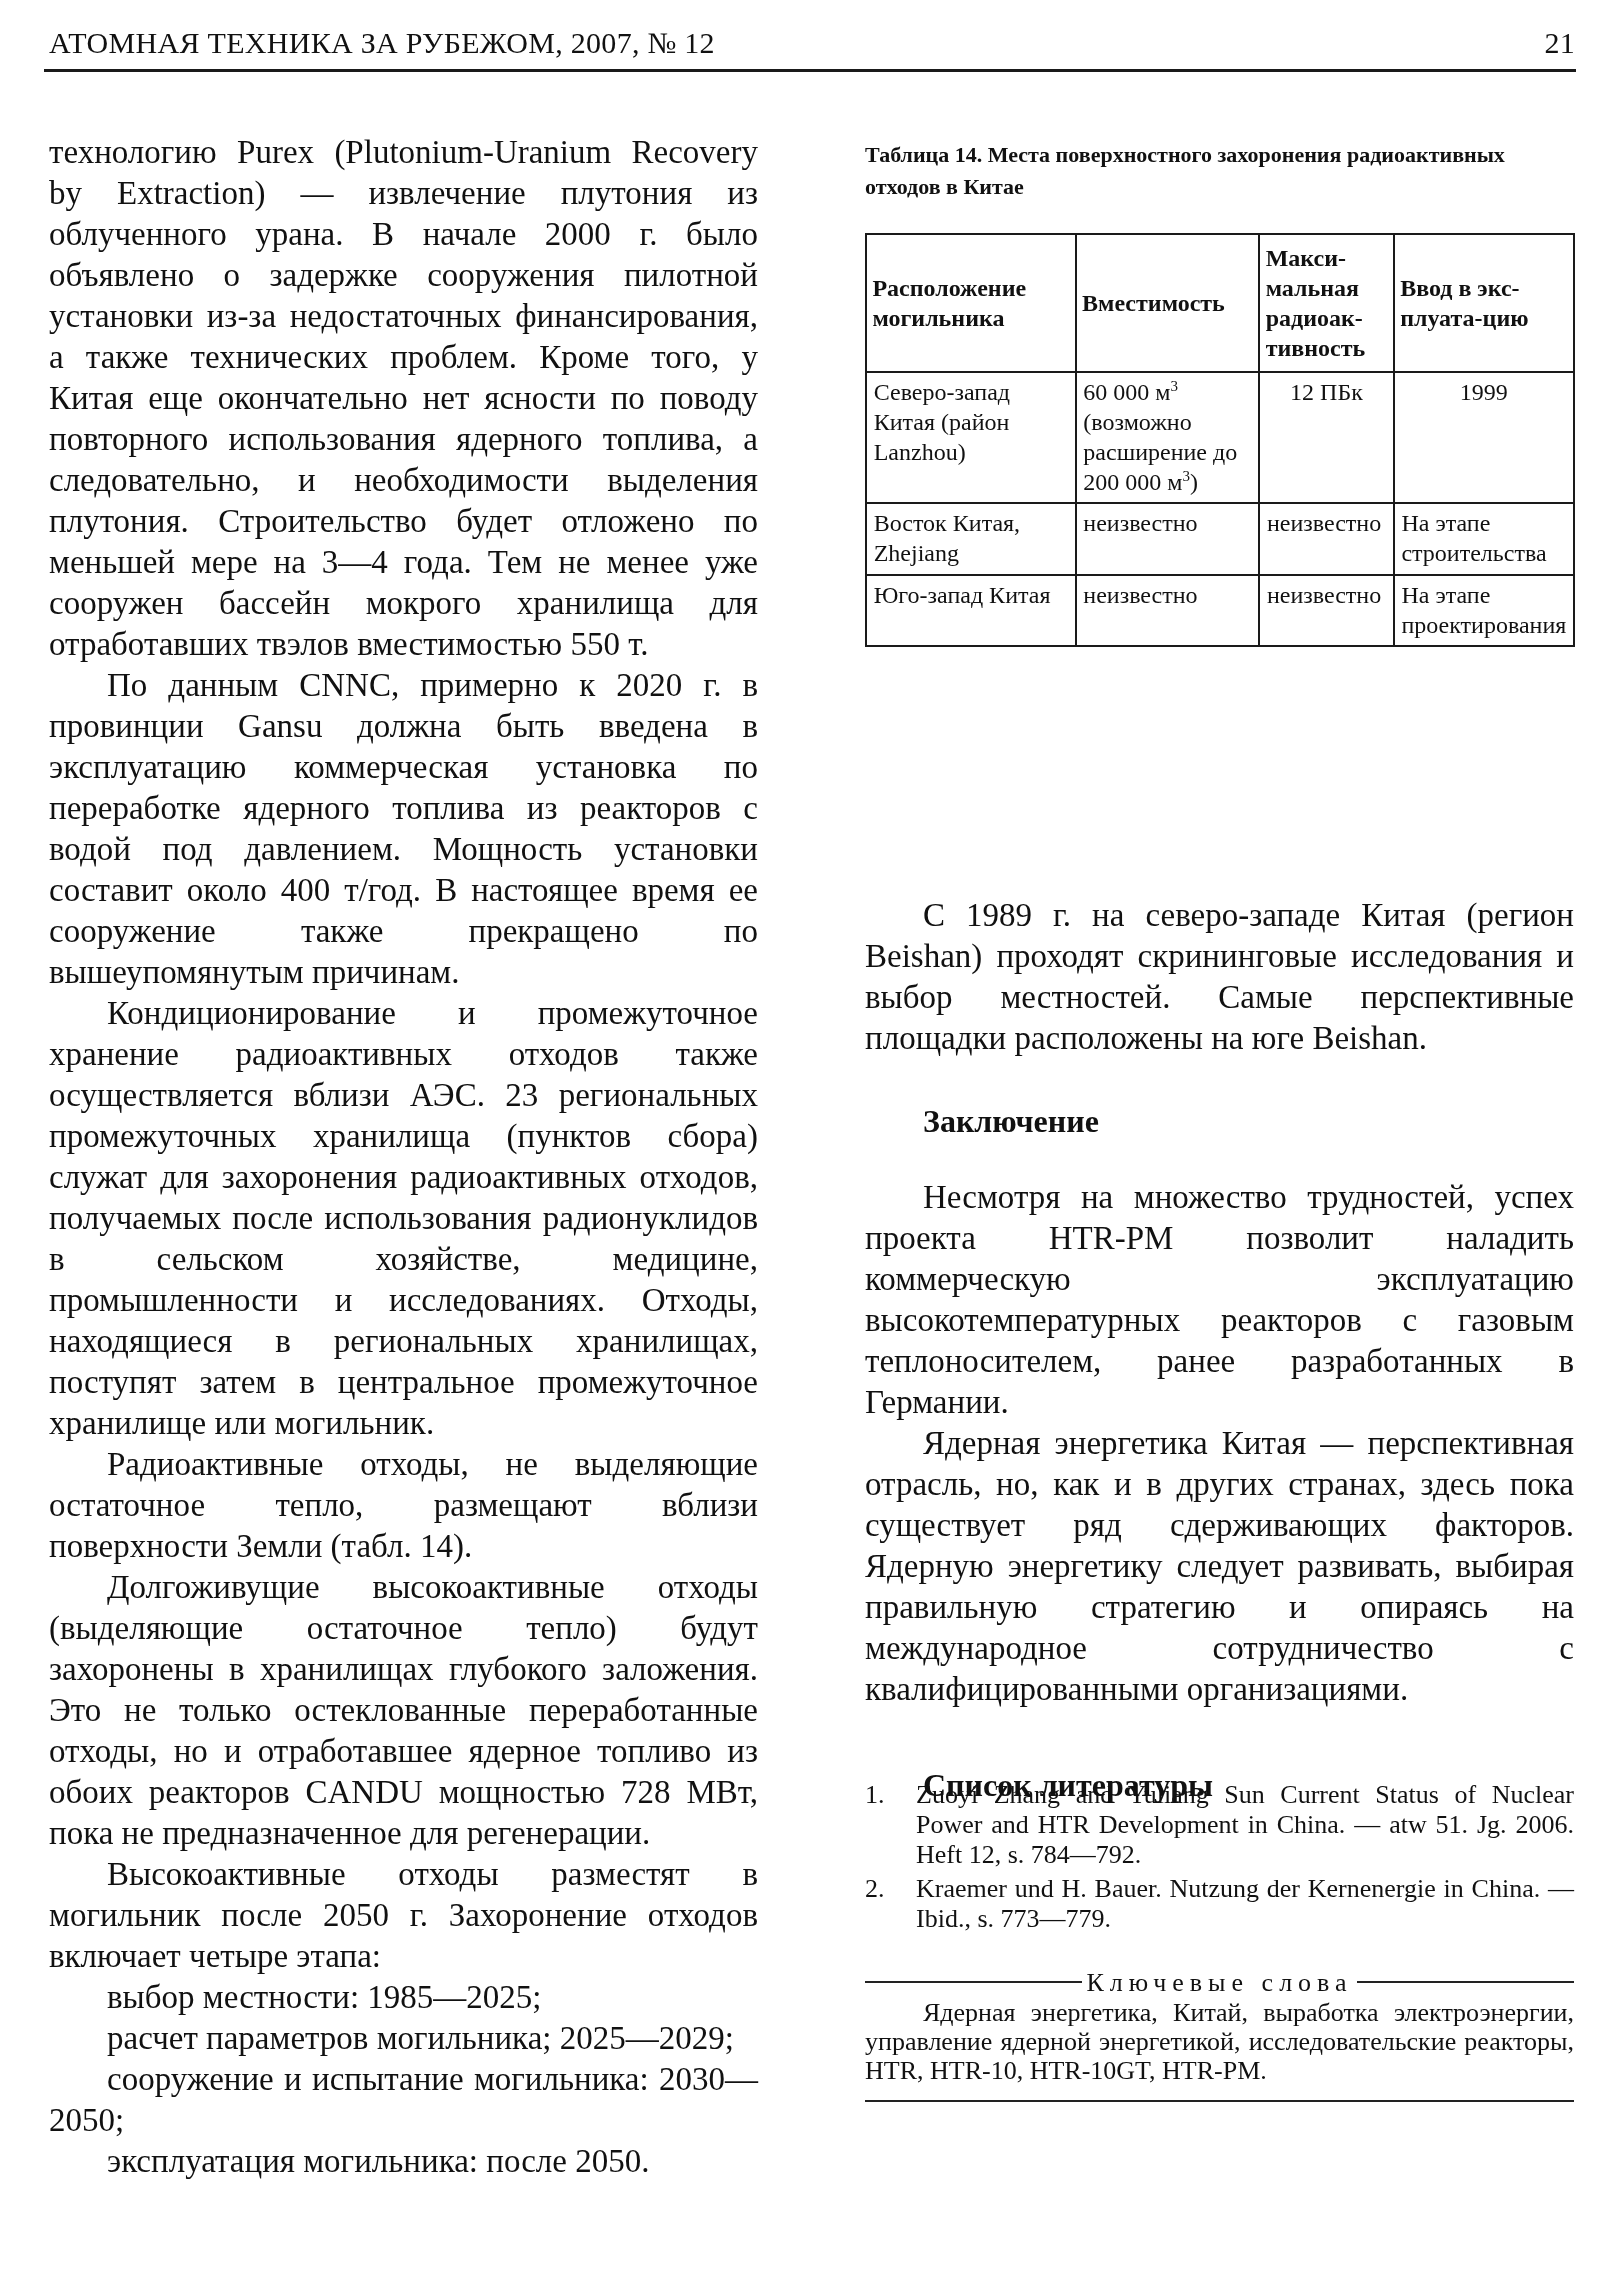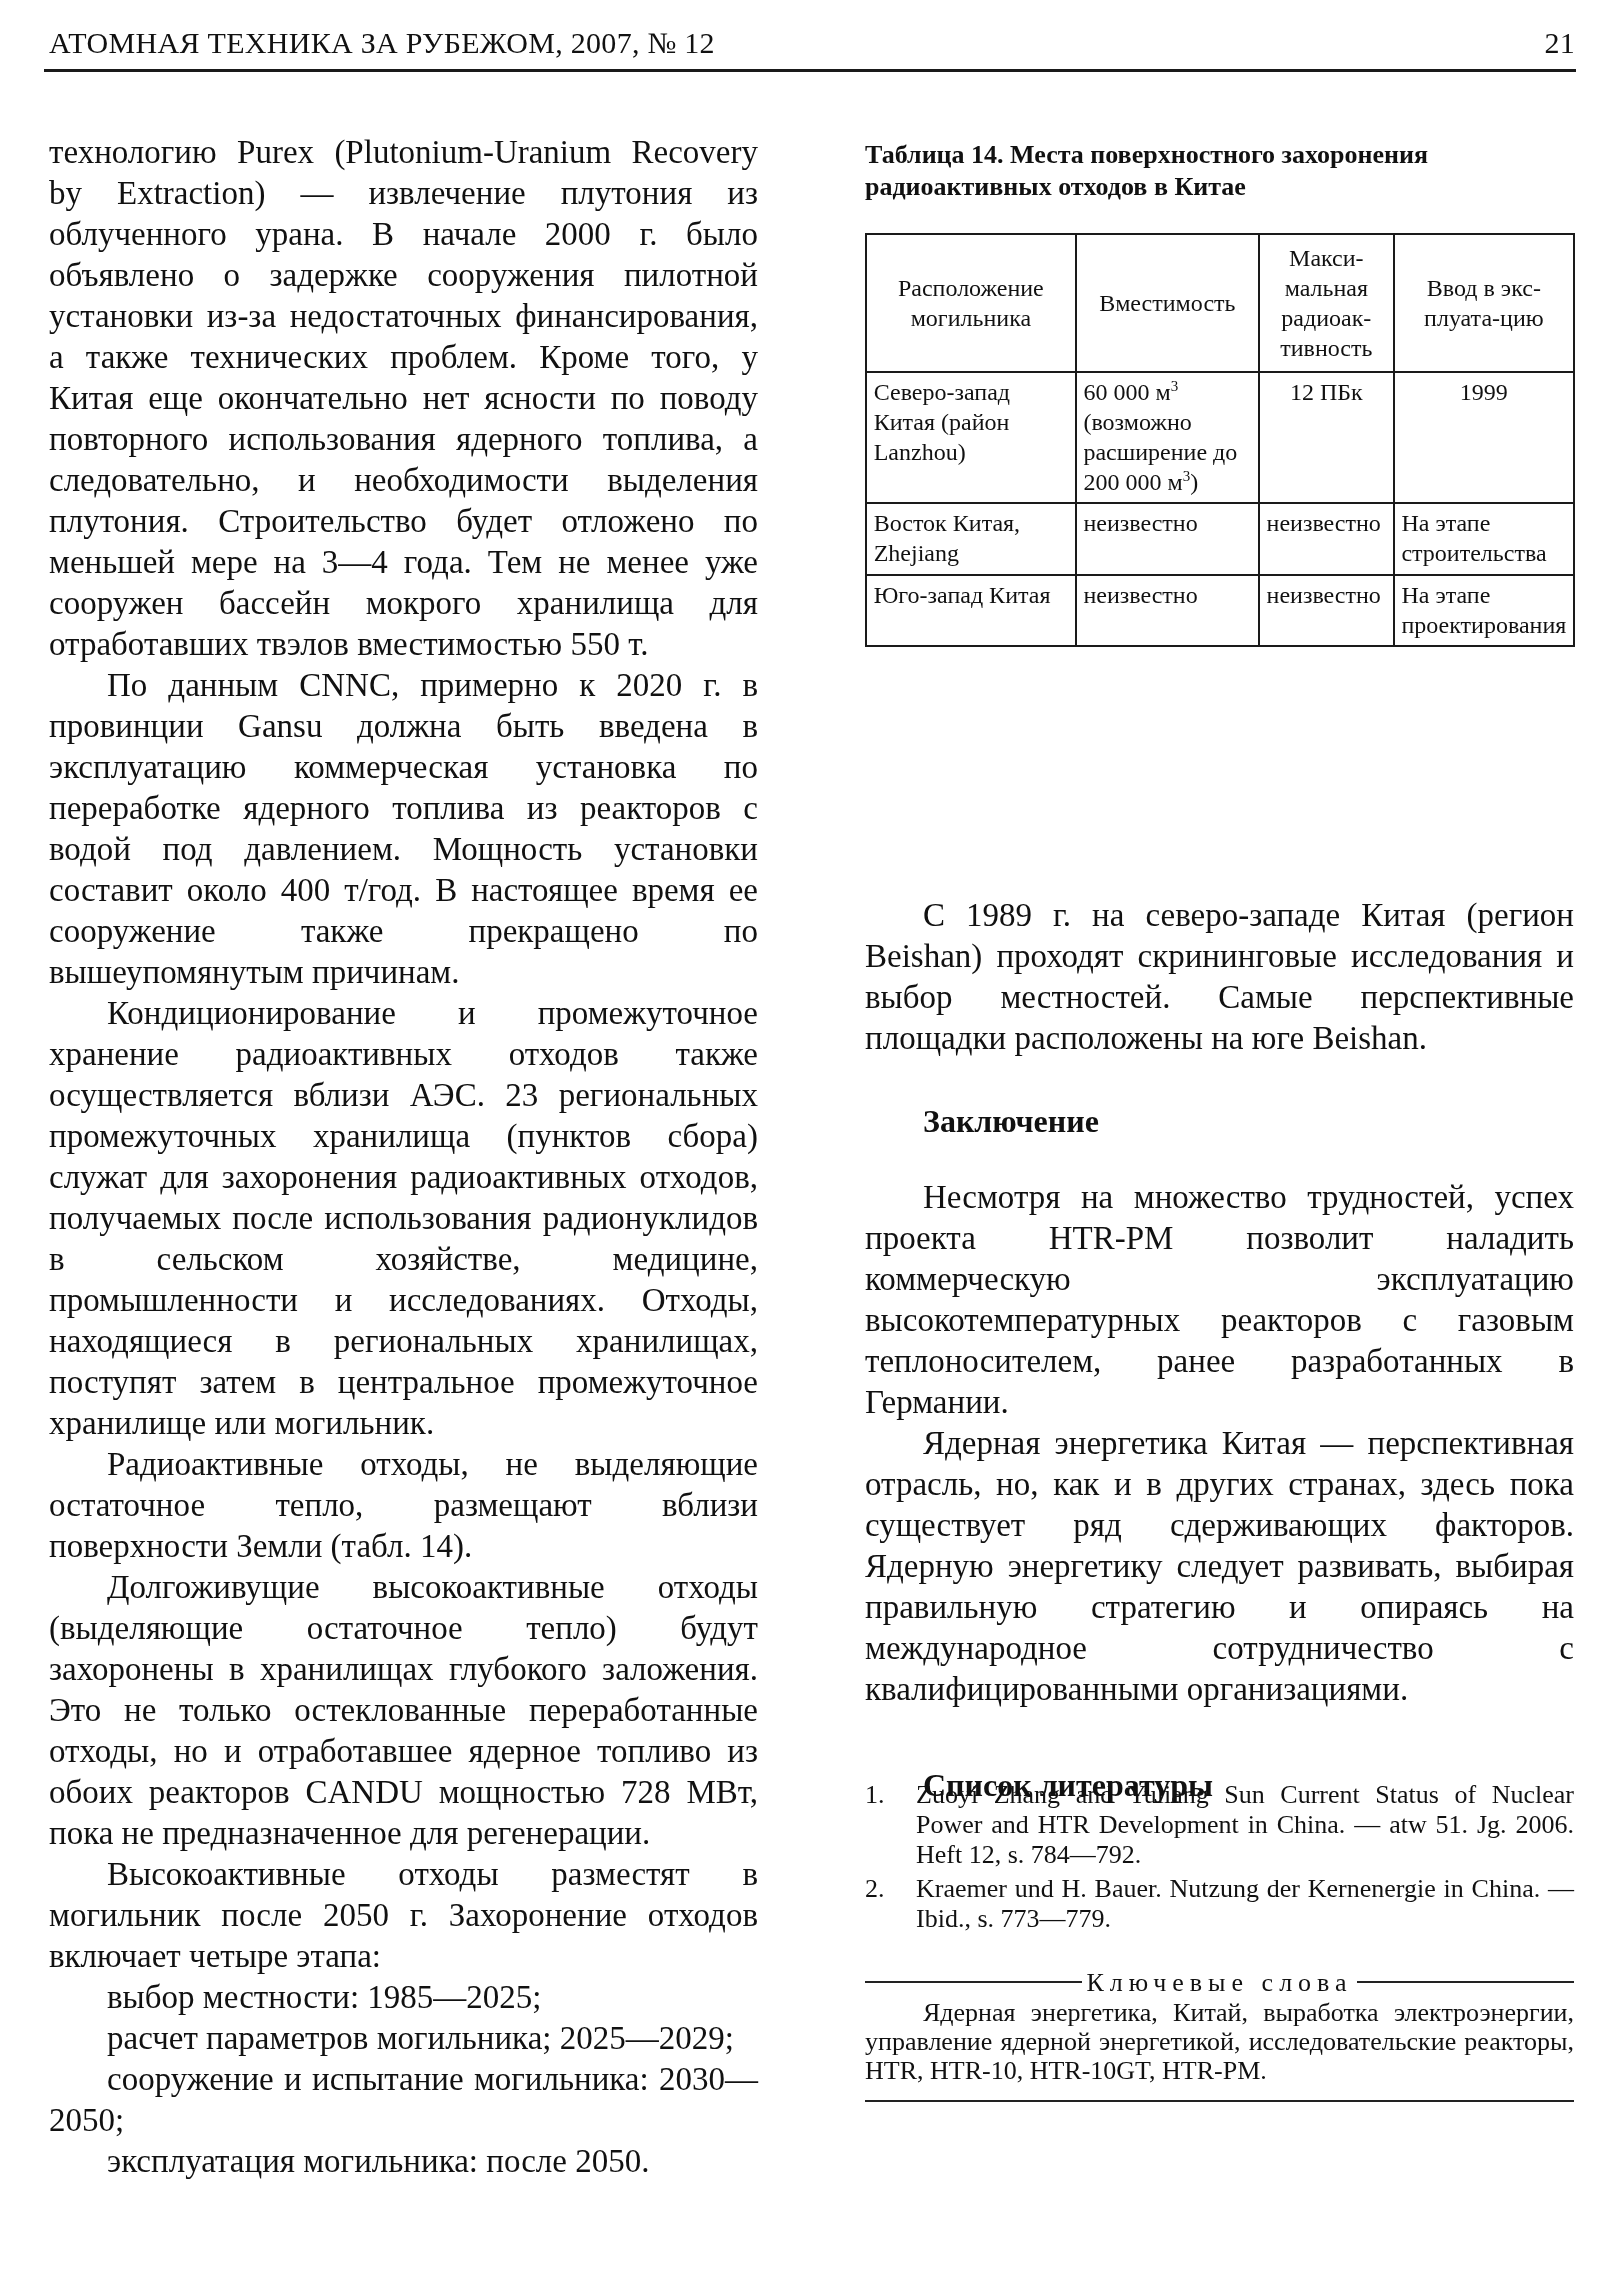--- a/index.html
+++ b/index.html
@@ -23,32 +23,32 @@
   .col-left { left: 49px; top: 132px; width: 709px; }
   .col-right { left: 865px; width: 709px; }
 
   .col p { margin: 0; }
   .col p.ind { text-indent: 58px; }
   .col p.item { padding-left: 58px; text-align: justify; }
   .col p.item-hang { text-indent: 58px; }
 
   .table-caption {
     position: absolute; left: 865px; top: 139px; width: 709px;
-    font-weight: bold; font-size: 26px; line-height: 32px;
+    font-weight: bold; font-size: 22px; line-height: 32px;
   }
 
   table.waste {
     position: absolute; left: 865px; top: 233px; width: 710px;
     border-collapse: collapse; font-size: 24px; line-height: 30px;
   }
   table.waste th, table.waste td {
     border: 2px solid #1a1a1a; vertical-align: top; padding: 4px 6.7px 5.4px 6.7px;
     font-weight: normal; text-align: left;
   }
-  table.waste th { text-align: center; vertical-align: middle; padding: 8px 5.4px; }
+  table.waste th { text-align: left; vertical-align: middle; padding: 8px 5.4px; font-weight: bold; }
   table.waste td.c { text-align: center; margin-top: 38px; }
   table.waste sup { font-size: 15px; line-height: 0; vertical-align: super; }
 
   .section-heading { font-weight: bold; font-size: 32px; line-height: 40px; padding-left: 58px; }
 
   .refs { position: absolute; left: 865px; top: 1780px; width: 709px; font-size: 26px; line-height: 30px; }
   .refs .ref { display: flex; margin-bottom: 4px; }
   .refs .ref .num { width: 51px; flex: 0 0 51px; }
   .refs .ref .txt { flex: 1; text-align: justify; }
 

